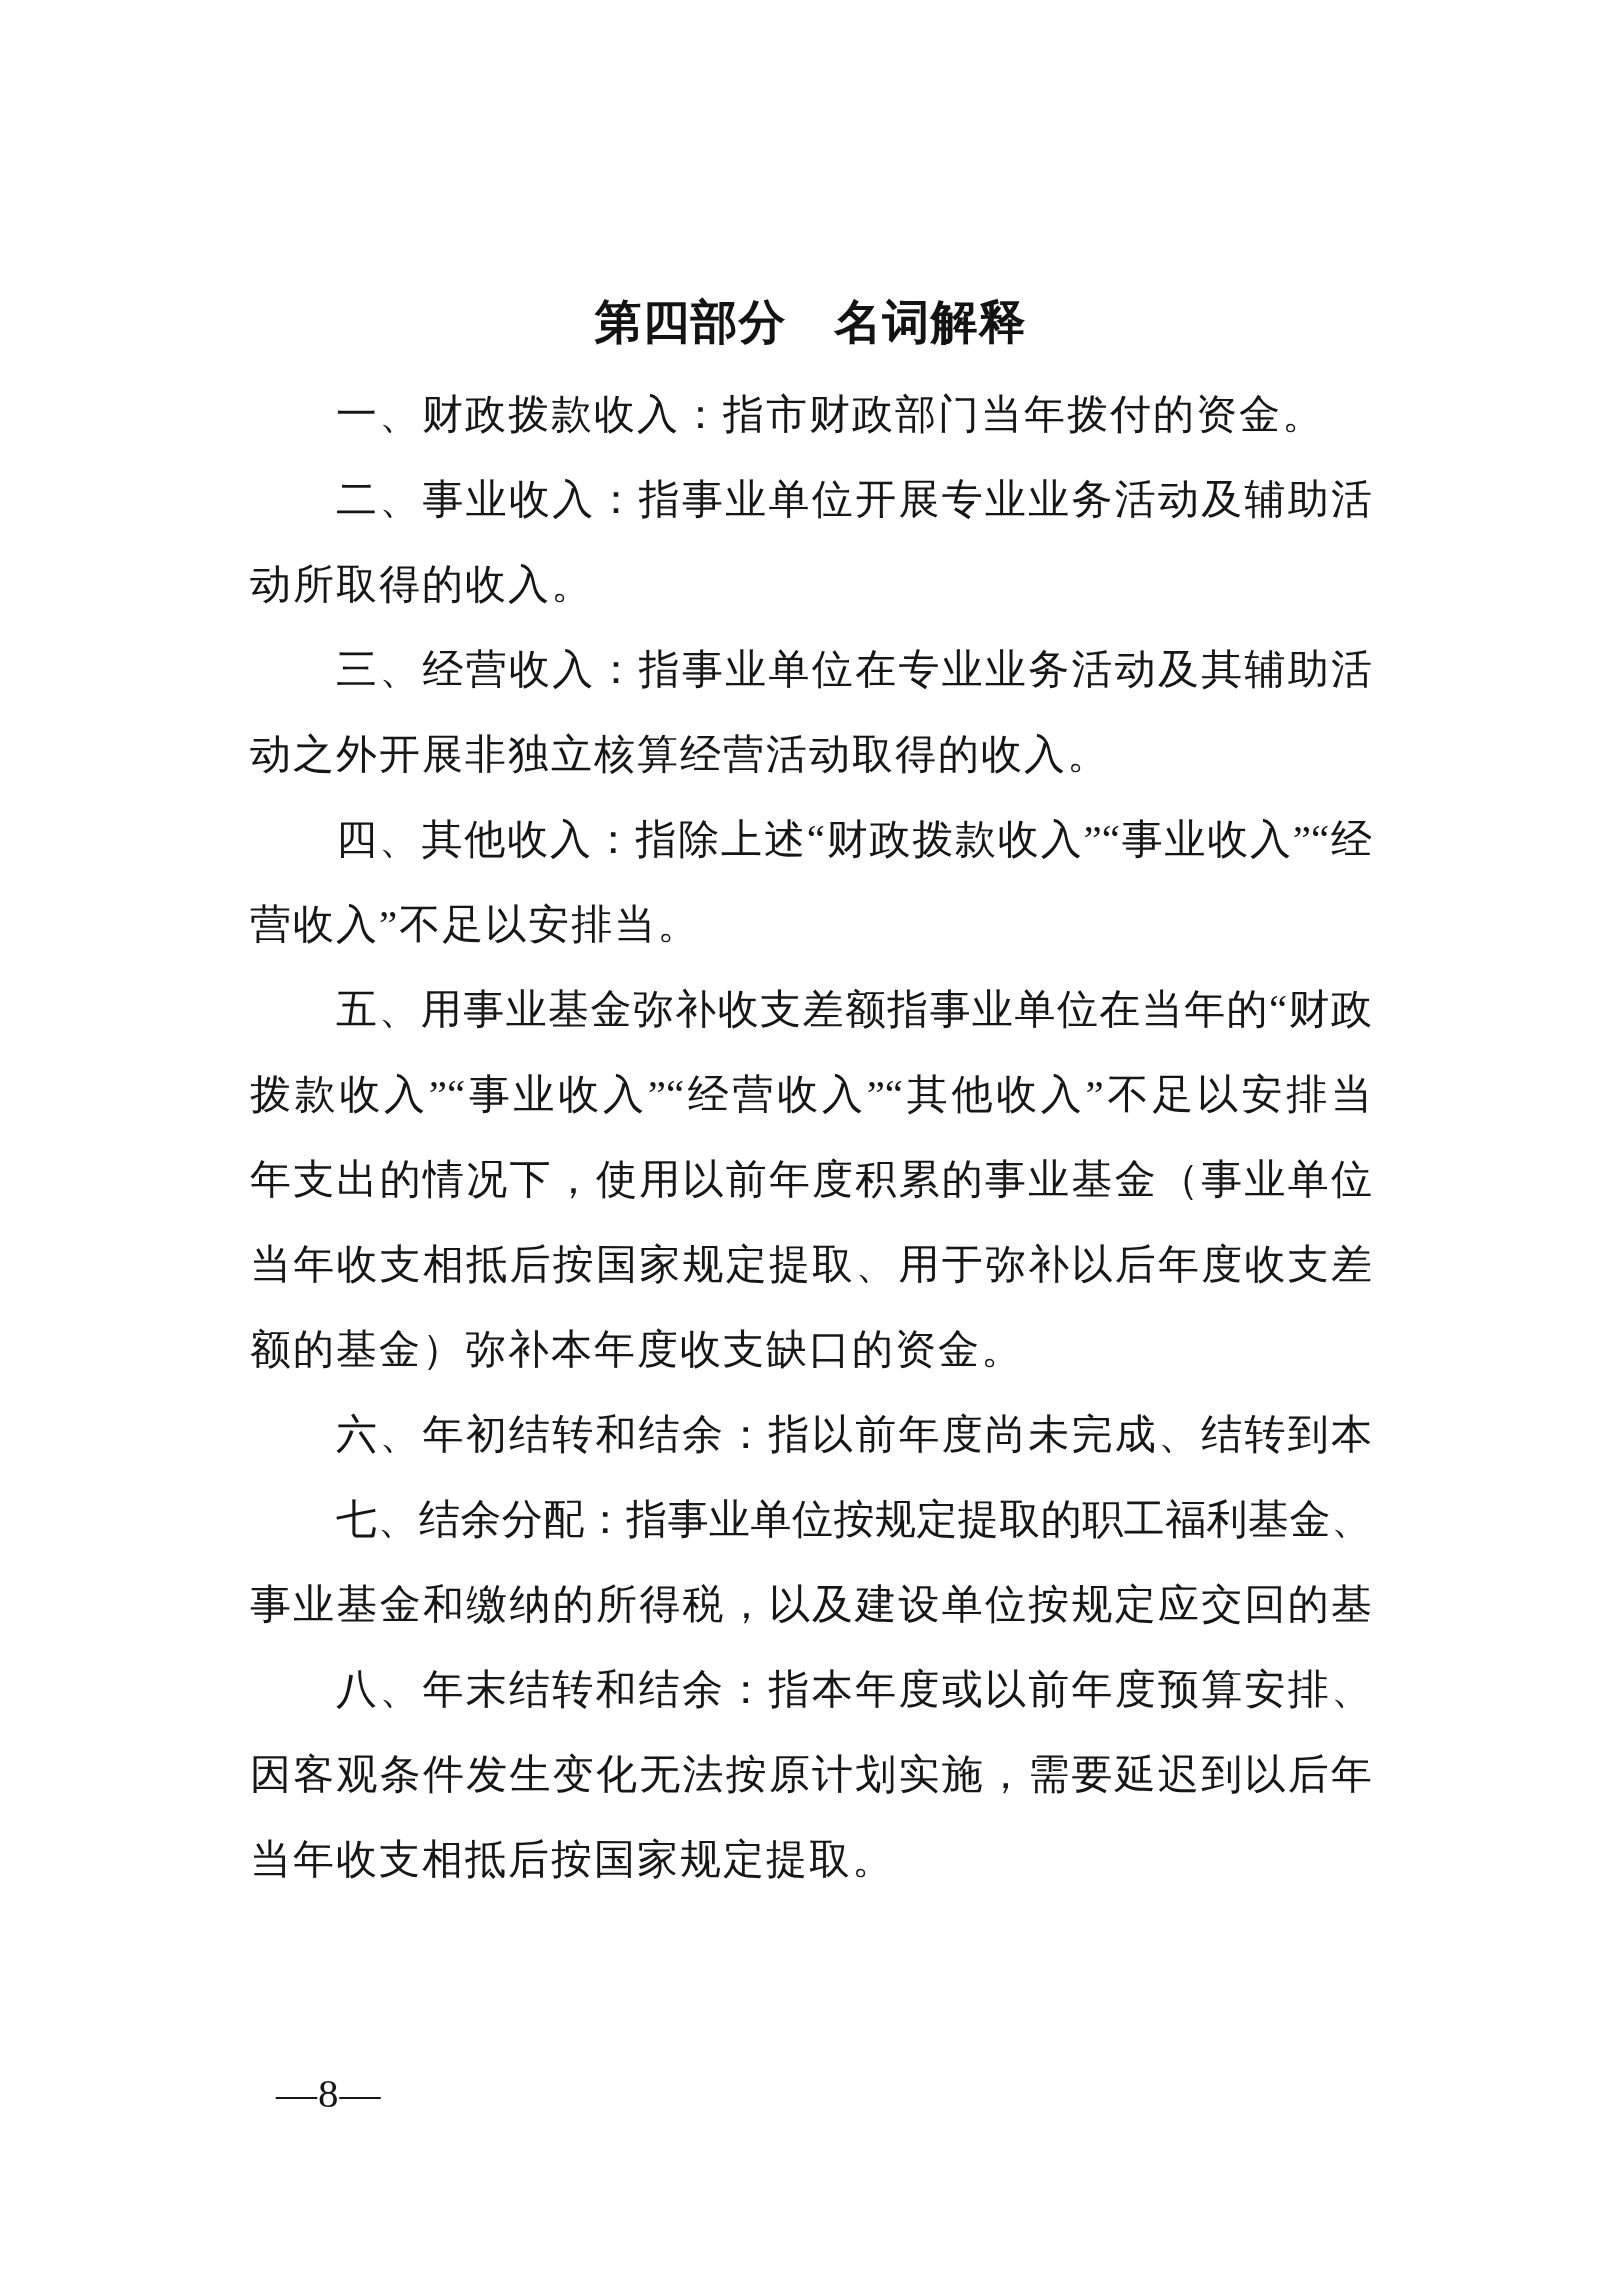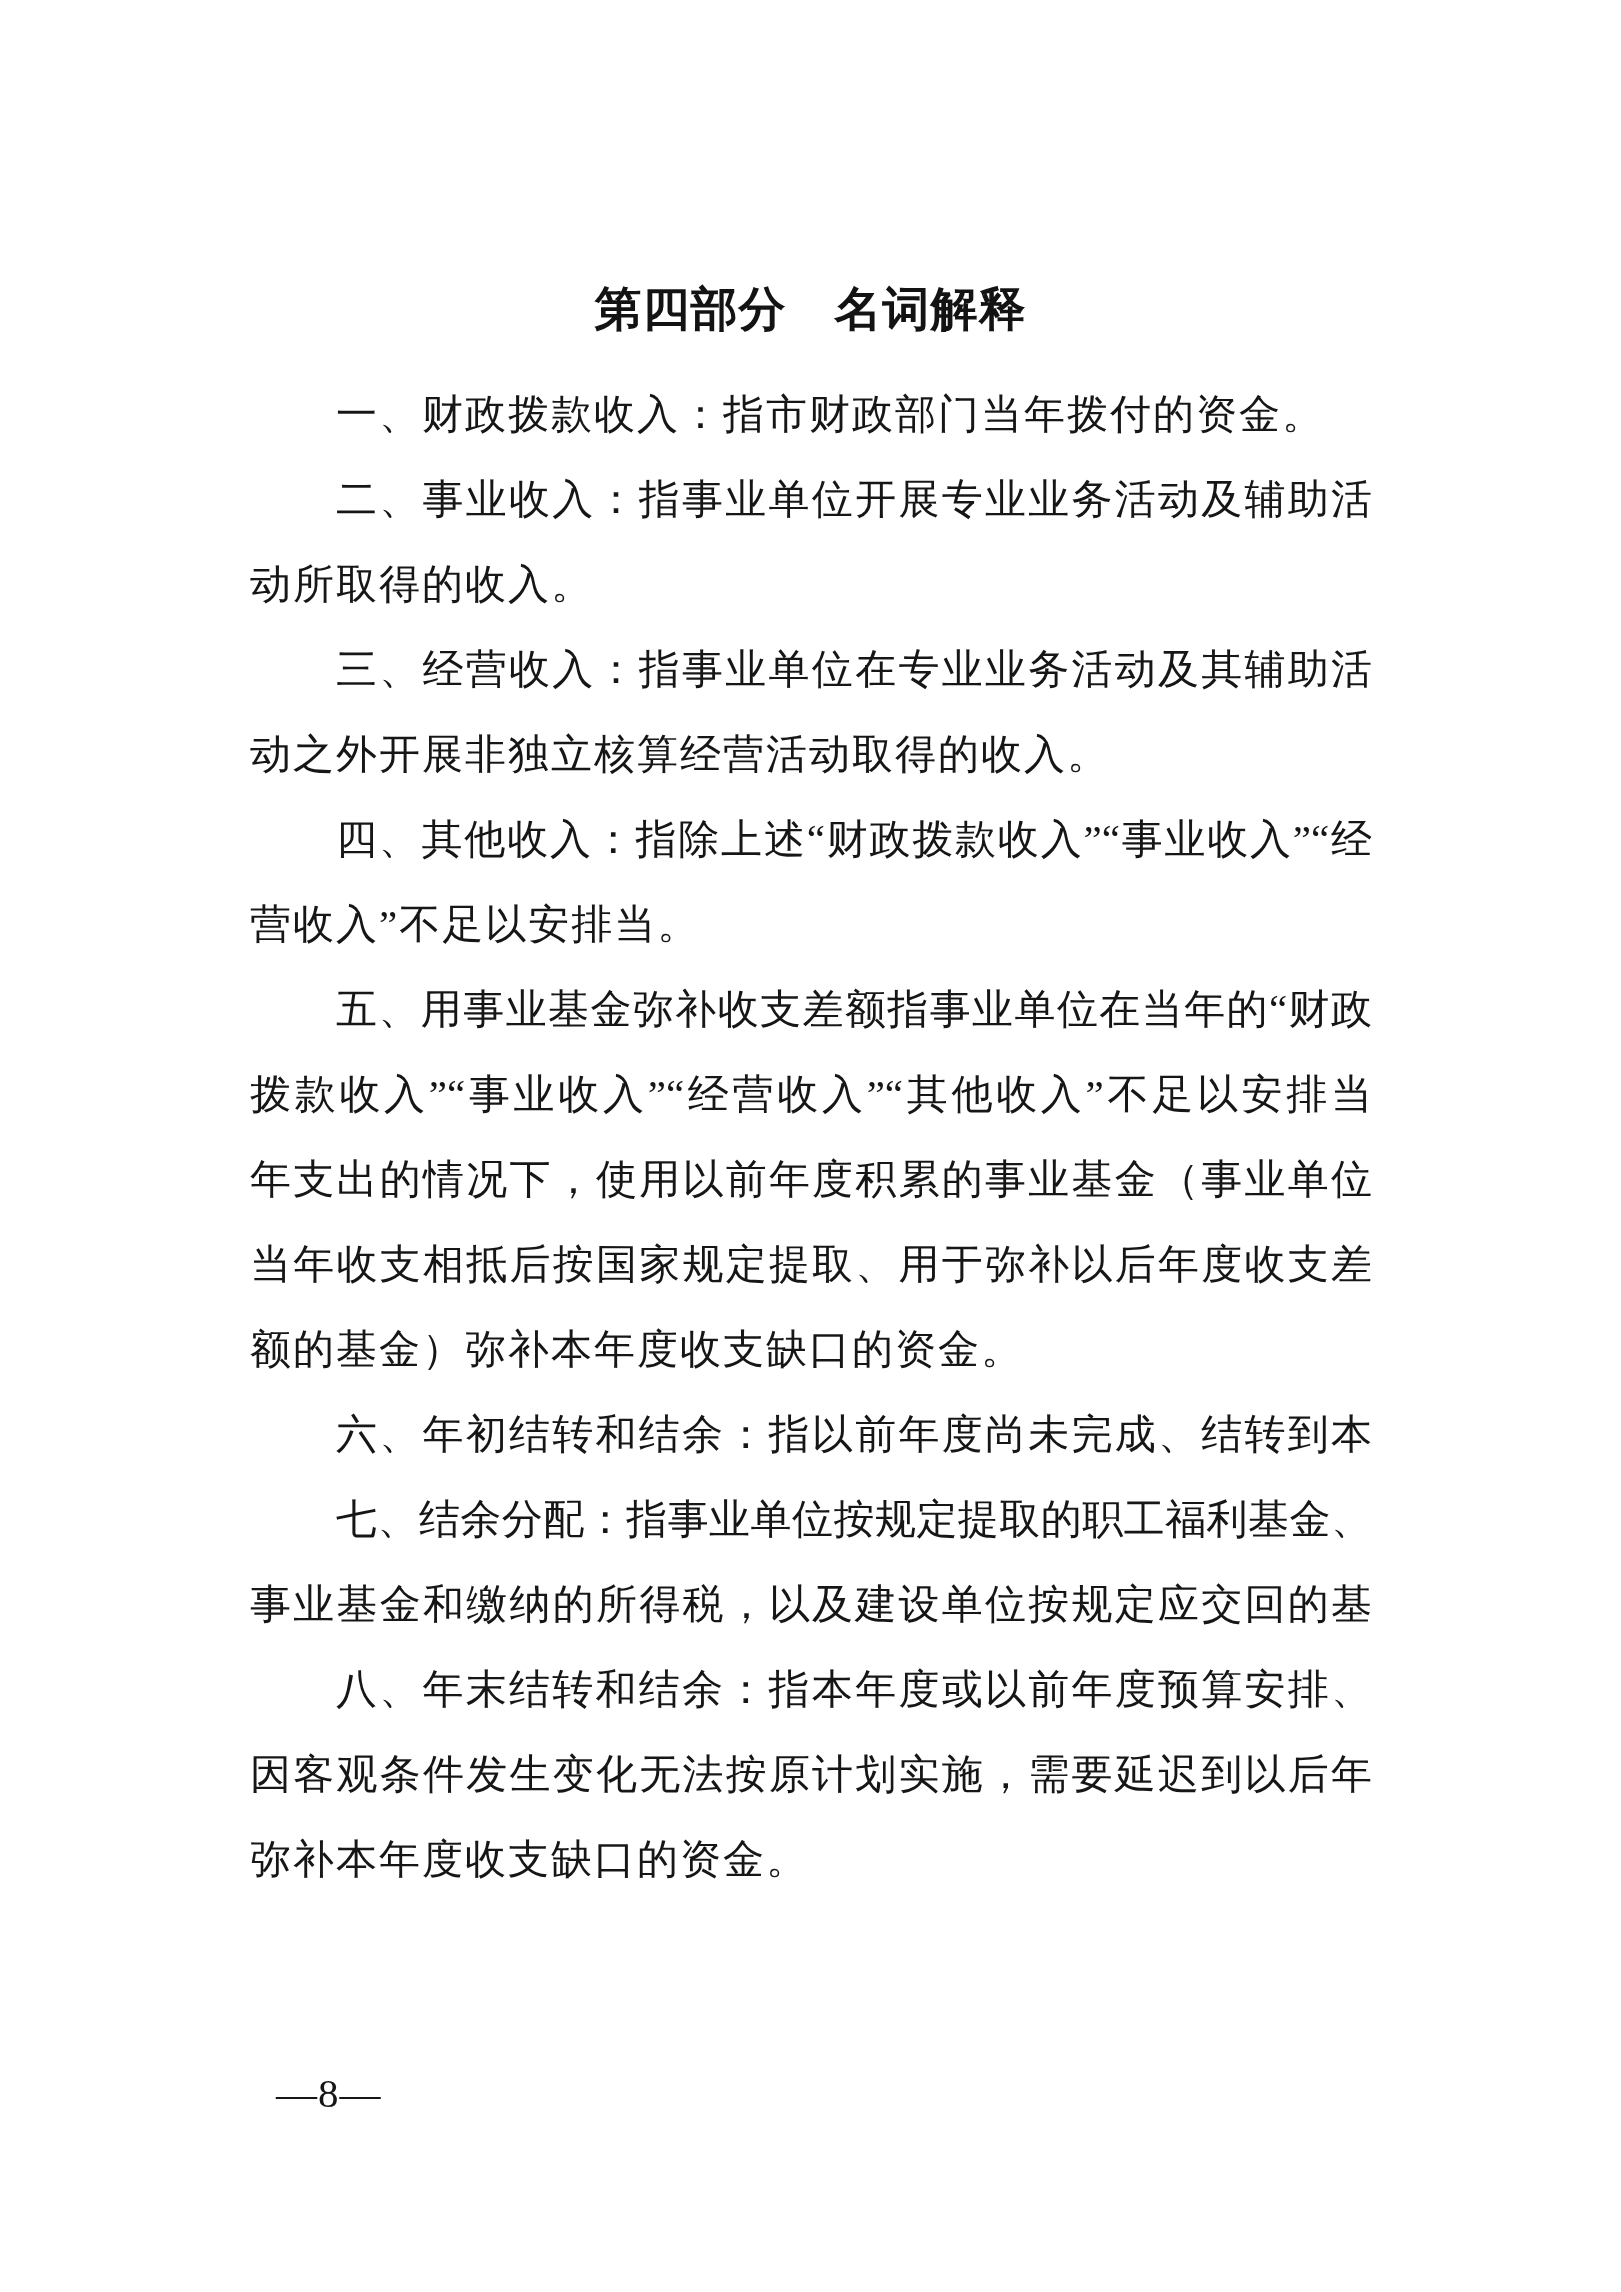--- a/index.html
+++ b/index.html
@@ -11,21 +11,21 @@
     position: relative;
     width: 1621px;
     height: 2293px;
     margin: 0 auto;
     background: #ffffff;
     color: #161616;
     overflow: hidden;
   }
   .doc-title {
     position: absolute;
-    top: 282px;
+    top: 295px;
     left: 0;
     width: 1621px;
     text-align: center;
     font-family: "Liberation Sans", "DejaVu Sans", sans-serif;
     font-weight: 700;
     font-size: 47px;
     line-height: 53px;
     letter-spacing: 1px;
     color: #131313;
   }
@@ -84,19 +84,19 @@
     <div class="line indent justify">五、用事业基金弥补收支差额指事业单位在当年的“财政</div>
     <div class="line justify">拨款收入”“事业收入”“经营收入”“其他收入”不足以安排当</div>
     <div class="line justify">年支出的情况下，使用以前年度积累的事业基金（事业单位</div>
     <div class="line justify">当年收支相抵后按国家规定提取、用于弥补以后年度收支差</div>
     <div class="line short">额的基金）弥补本年度收支缺口的资金。</div>
     <div class="line indent justify">六、年初结转和结余：指以前年度尚未完成、结转到本</div>
     <div class="line indent justify">七、结余分配：指事业单位按规定提取的职工福利基金、</div>
     <div class="line justify">事业基金和缴纳的所得税，以及建设单位按规定应交回的基</div>
     <div class="line indent justify">八、年末结转和结余：指本年度或以前年度预算安排、</div>
     <div class="line justify">因客观条件发生变化无法按原计划实施，需要延迟到以后年</div>
-    <div class="line short">弥补本年度收支缺口的资金。</div>
+    <div class="line short">当年收支相抵后按国家规定提取。</div>
   </div>
 
   <div class="page-number">—8—</div>
 
 </div>
 
 
 </body></html>

